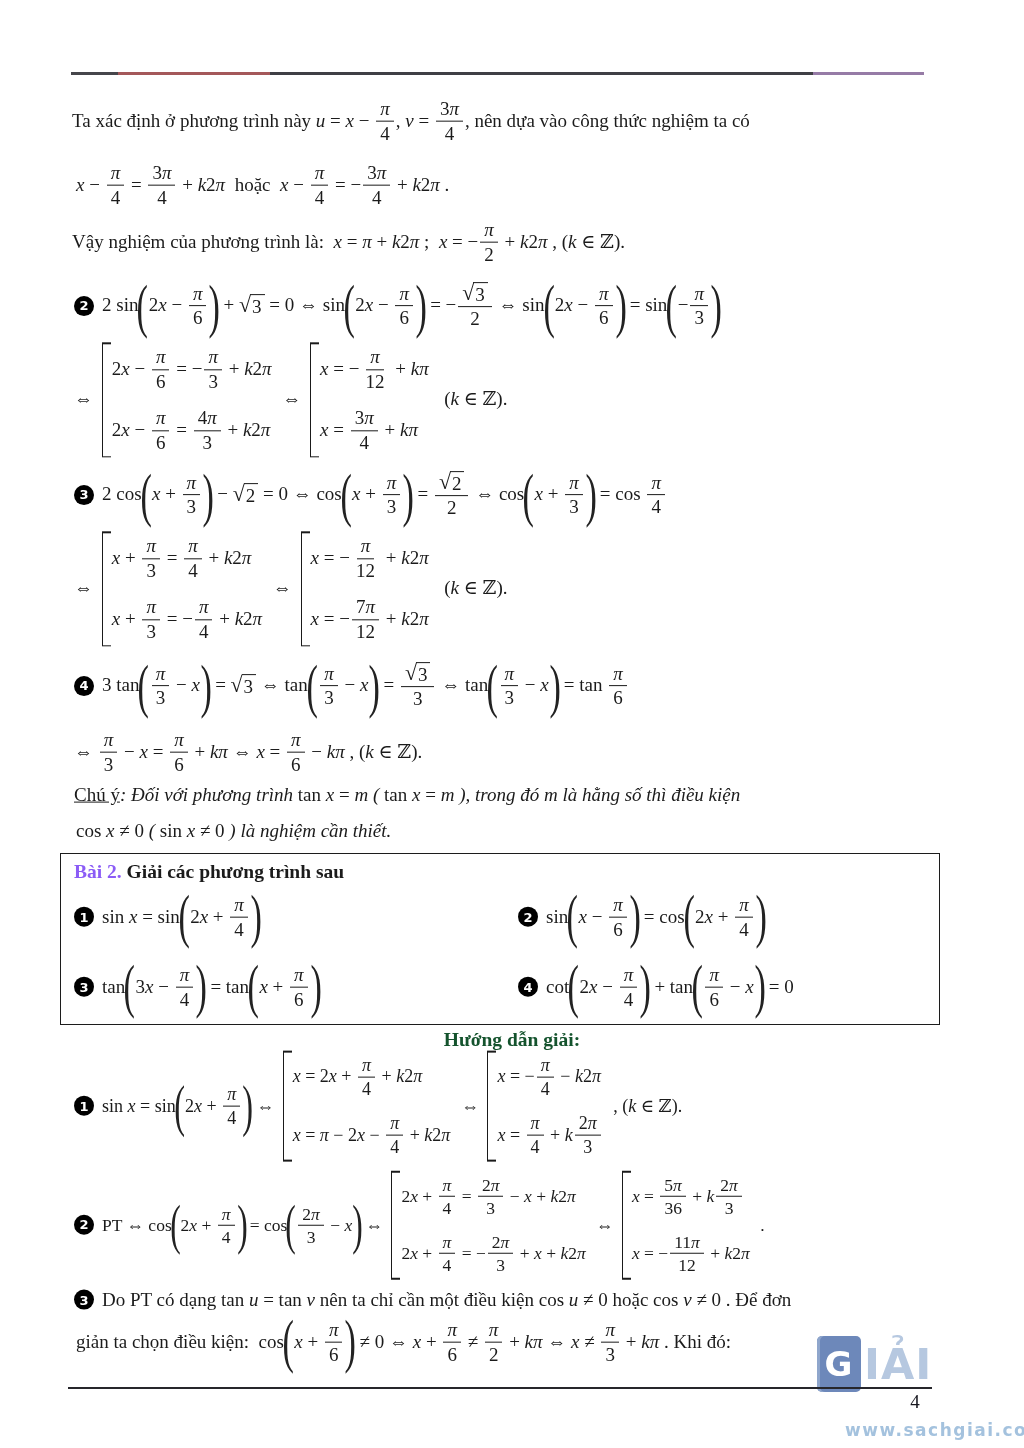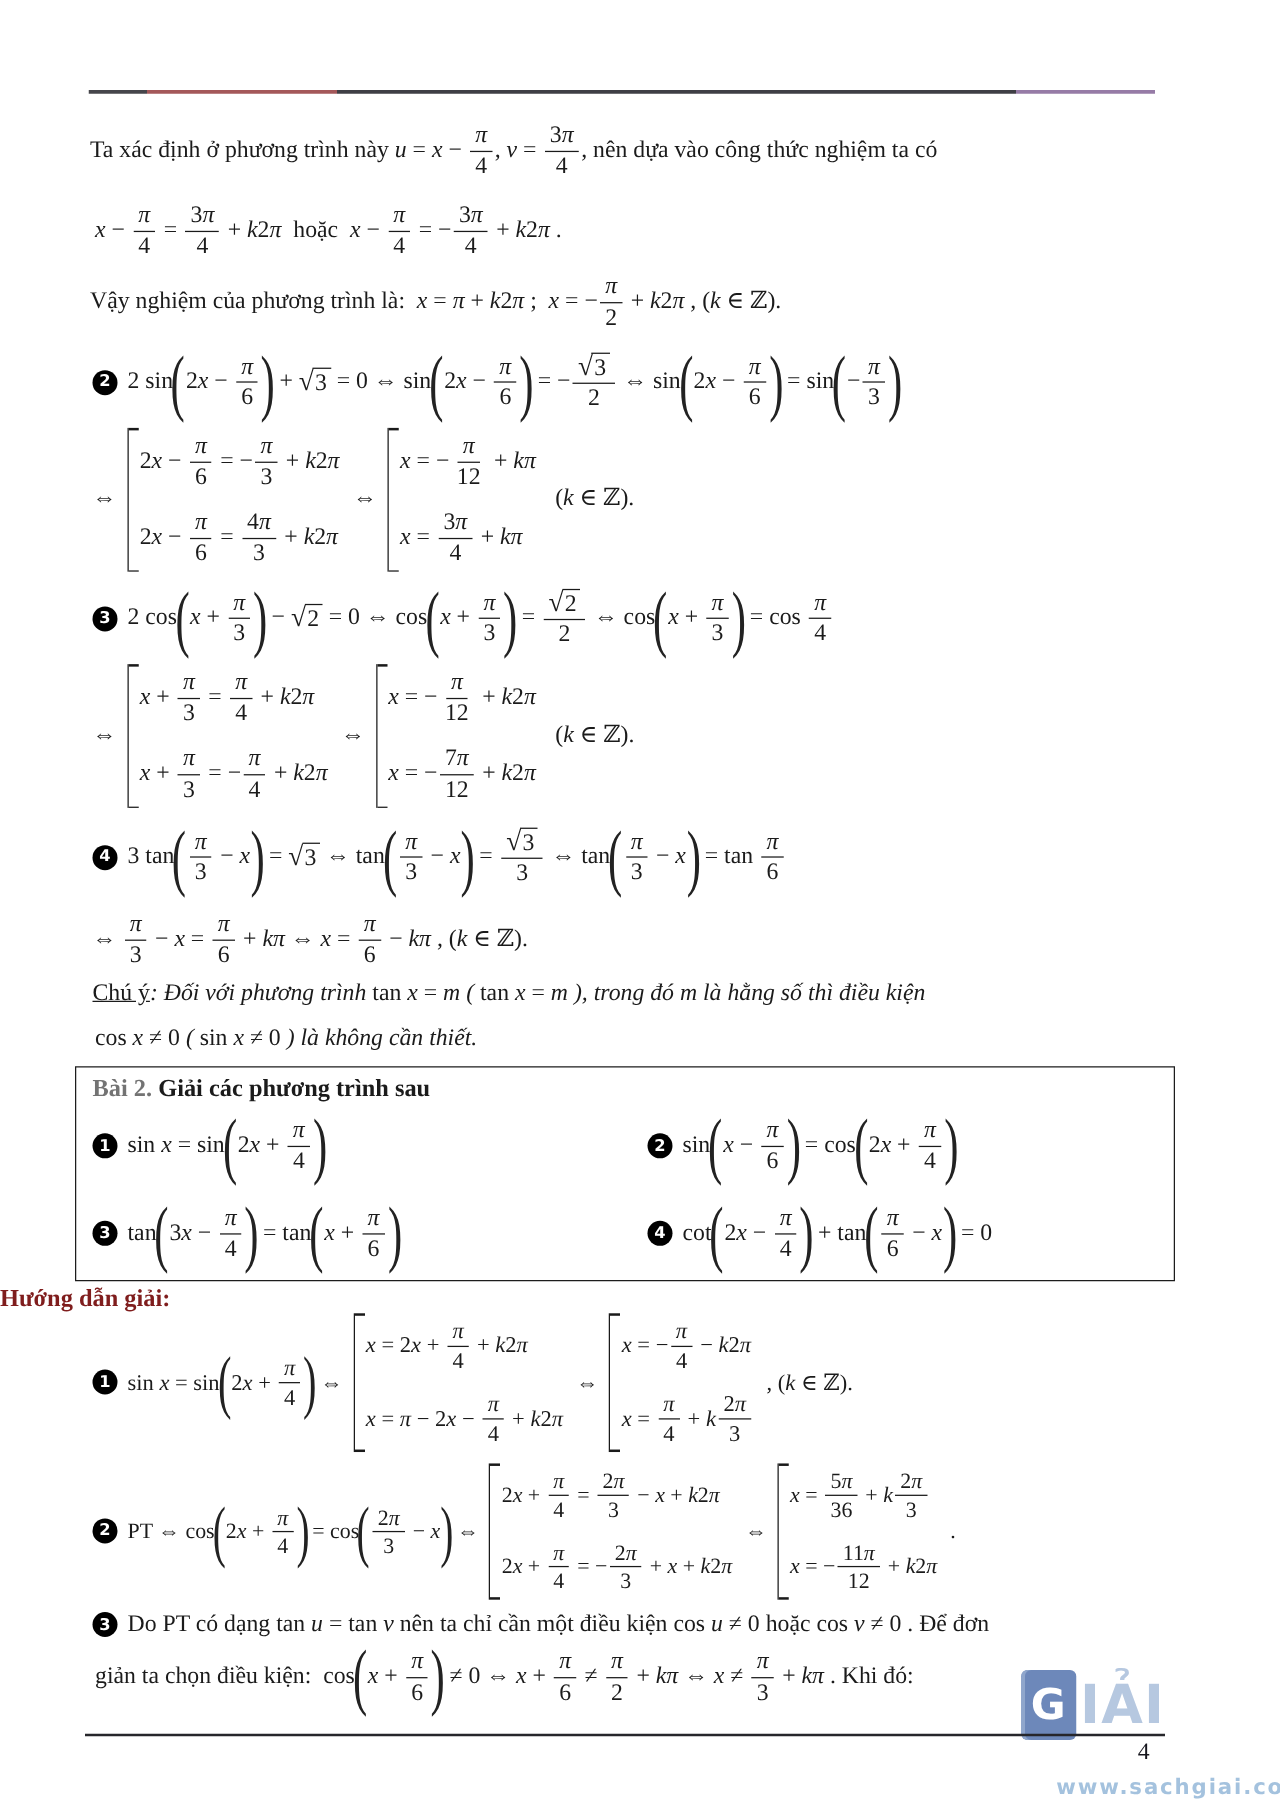--- a/index.html
+++ b/index.html
@@ -37,23 +37,23 @@
   .cases::before { top:0; } .cases::after { bottom:0; }
   .crow { display:inline-flex; align-items:center; white-space:pre; }
   .cnum {
     flex:none; display:inline-flex; align-items:center; justify-content:center;
     width:20px; height:20px; border-radius:50%; background:#000; color:#fff;
     font-size:13px; font-weight:bold; font-family:"DejaVu Sans",sans-serif; margin-right:8px;
   }
   
   .problem-box { position:absolute; left:60px; top:853px; width:878px; height:170px; border:1.7px solid #1c1c1c; background:#fff; z-index:2; }
   .box-title { position:absolute; left:13px; top:7px; font-size:19.5px; font-weight:bold; white-space:pre; }
-  .box-label { color:#737373; }
+  .box-label { color:#8b5cf6; }
   
-  .guide { position:absolute; left:0; top:1040px; width:100%; text-align:left; transform:translateY(-50%); color:#7f1d1d; font-weight:bold; font-size:19.5px; z-index:3; }
+  .guide { position:absolute; left:0; top:1040px; width:100%; text-align:center; transform:translateY(-50%); color:#14532d; font-weight:bold; font-size:19.5px; z-index:3; }
   
   .page-number { position:absolute; left:903px; top:1391px; width:24px; text-align:center; font-size:19px; color:#16161e; z-index:6; }
   .watermark { position:absolute; left:814px; top:1336px; display:flex; align-items:center; z-index:1;
     font-family:"DejaVu Sans",sans-serif; font-weight:bold; font-size:43px; color:#b6c8e0; letter-spacing:1px; }
   .wm-book { flex:none; width:44px; height:56px; margin:0 3px; background:#6d88ba; border-radius:5px;
     display:flex; align-items:center; justify-content:center; color:#fff; font-size:34px;
     box-shadow:inset 3px 0 0 #8fa6cc; }
   .wm-url { position:absolute; left:845px; top:1420px; font-family:"DejaVu Sans",sans-serif; font-weight:bold; font-size:17px; color:#a4c2de; letter-spacing:1.5px; z-index:1; }
 </style>
 </head>
@@ -81,21 +81,21 @@
 <div class="line" style="left: 72px; top: 121px;"><span class="mtext">Ta xác định ở phương trình này </span><span class="mrun"><i class="mv">u</i> = <i class="mv">x</i> − </span><span class="fr"><span class="nu"><span class="mrun"><i class="mv">π</i></span></span><span class="de"><span class="mrun">4</span></span></span><span class="mrun">, <i class="mv">v</i> = </span><span class="fr"><span class="nu"><span class="mrun">3<i class="mv">π</i></span></span><span class="de"><span class="mrun">4</span></span></span><span class="mtext">, nên dựa vào công thức nghiệm ta có</span></div>
     <div class="line" style="left: 76px; top: 185px;"><span class="mrun"><i class="mv">x</i> − </span><span class="fr"><span class="nu"><span class="mrun"><i class="mv">π</i></span></span><span class="de"><span class="mrun">4</span></span></span><span class="mrun"> = </span><span class="fr"><span class="nu"><span class="mrun">3<i class="mv">π</i></span></span><span class="de"><span class="mrun">4</span></span></span><span class="mrun"> + <i class="mv">k</i>2<i class="mv">π</i></span><span class="mtext">  hoặc  </span><span class="mrun"><i class="mv">x</i> − </span><span class="fr"><span class="nu"><span class="mrun"><i class="mv">π</i></span></span><span class="de"><span class="mrun">4</span></span></span><span class="mrun"> = −</span><span class="fr"><span class="nu"><span class="mrun">3<i class="mv">π</i></span></span><span class="de"><span class="mrun">4</span></span></span><span class="mrun"> + <i class="mv">k</i>2<i class="mv">π</i> .</span></div>
     <div class="line" style="left: 72px; top: 242px;"><span class="mtext">Vậy nghiệm của phương trình là:  </span><span class="mrun"><i class="mv">x</i> = <i class="mv">π</i> + <i class="mv">k</i>2<i class="mv">π</i> ;  <i class="mv">x</i> = −</span><span class="fr"><span class="nu"><span class="mrun"><i class="mv">π</i></span></span><span class="de"><span class="mrun">2</span></span></span><span class="mrun"> + <i class="mv">k</i>2<i class="mv">π</i> , (<i class="mv">k</i> ∈ ℤ).</span></div>
     <div class="line" style="left: 74px; top: 306px;"><span class="cnum">2</span><span class="mtext">2 sin</span><span class="par"><span class="pd">(</span><span class="pc"><span class="mrun">2<i class="mv">x</i> − </span><span class="fr"><span class="nu"><span class="mrun"><i class="mv">π</i></span></span><span class="de"><span class="mrun">6</span></span></span></span><span class="pd">)</span></span><span class="mrun"> + </span><span class="sq"><span class="rd">√</span><span class="rc"><span class="mrun">3</span></span></span><span class="mrun"> = 0 ⇔ </span><span class="mtext">sin</span><span class="par"><span class="pd">(</span><span class="pc"><span class="mrun">2<i class="mv">x</i> − </span><span class="fr"><span class="nu"><span class="mrun"><i class="mv">π</i></span></span><span class="de"><span class="mrun">6</span></span></span></span><span class="pd">)</span></span><span class="mrun"> = −</span><span class="fr"><span class="nu"><span class="sq"><span class="rd">√</span><span class="rc"><span class="mrun">3</span></span></span></span><span class="de"><span class="mrun">2</span></span></span><span class="mrun"> ⇔ </span><span class="mtext">sin</span><span class="par"><span class="pd">(</span><span class="pc"><span class="mrun">2<i class="mv">x</i> − </span><span class="fr"><span class="nu"><span class="mrun"><i class="mv">π</i></span></span><span class="de"><span class="mrun">6</span></span></span></span><span class="pd">)</span></span><span class="mrun"> = </span><span class="mtext">sin</span><span class="par"><span class="pd">(</span><span class="pc"><span class="mrun">−</span><span class="fr"><span class="nu"><span class="mrun"><i class="mv">π</i></span></span><span class="de"><span class="mrun">3</span></span></span></span><span class="pd">)</span></span></div>
     <div class="line" style="left: 74px; top: 400px;"><span class="mrun">⇔ </span><span class="cases"><span class="crow"><span class="mrun">2<i class="mv">x</i> − </span><span class="fr"><span class="nu"><span class="mrun"><i class="mv">π</i></span></span><span class="de"><span class="mrun">6</span></span></span><span class="mrun"> = −</span><span class="fr"><span class="nu"><span class="mrun"><i class="mv">π</i></span></span><span class="de"><span class="mrun">3</span></span></span><span class="mrun"> + <i class="mv">k</i>2<i class="mv">π</i></span></span><span class="crow"><span class="mrun">2<i class="mv">x</i> − </span><span class="fr"><span class="nu"><span class="mrun"><i class="mv">π</i></span></span><span class="de"><span class="mrun">6</span></span></span><span class="mrun"> = </span><span class="fr"><span class="nu"><span class="mrun">4<i class="mv">π</i></span></span><span class="de"><span class="mrun">3</span></span></span><span class="mrun"> + <i class="mv">k</i>2<i class="mv">π</i></span></span></span><span class="mrun"> ⇔ </span><span class="cases"><span class="crow"><span class="mrun"><i class="mv">x</i> = −</span><span class="fr"><span class="nu"><span class="mrun"><i class="mv">π</i></span></span><span class="de"><span class="mrun">12</span></span></span><span class="mrun"> + <i class="mv">k</i><i class="mv">π</i></span></span><span class="crow"><span class="mrun"><i class="mv">x</i> = </span><span class="fr"><span class="nu"><span class="mrun">3<i class="mv">π</i></span></span><span class="de"><span class="mrun">4</span></span></span><span class="mrun"> + <i class="mv">k</i><i class="mv">π</i></span></span></span><span class="mrun">  (<i class="mv">k</i> ∈ ℤ).</span></div>
     <div class="line" style="left: 74px; top: 495px;"><span class="cnum">3</span><span class="mtext">2 cos</span><span class="par"><span class="pd">(</span><span class="pc"><span class="mrun"><i class="mv">x</i> + </span><span class="fr"><span class="nu"><span class="mrun"><i class="mv">π</i></span></span><span class="de"><span class="mrun">3</span></span></span></span><span class="pd">)</span></span><span class="mrun"> − </span><span class="sq"><span class="rd">√</span><span class="rc"><span class="mrun">2</span></span></span><span class="mrun"> = 0 ⇔ </span><span class="mtext">cos</span><span class="par"><span class="pd">(</span><span class="pc"><span class="mrun"><i class="mv">x</i> + </span><span class="fr"><span class="nu"><span class="mrun"><i class="mv">π</i></span></span><span class="de"><span class="mrun">3</span></span></span></span><span class="pd">)</span></span><span class="mrun"> = </span><span class="fr"><span class="nu"><span class="sq"><span class="rd">√</span><span class="rc"><span class="mrun">2</span></span></span></span><span class="de"><span class="mrun">2</span></span></span><span class="mrun"> ⇔ </span><span class="mtext">cos</span><span class="par"><span class="pd">(</span><span class="pc"><span class="mrun"><i class="mv">x</i> + </span><span class="fr"><span class="nu"><span class="mrun"><i class="mv">π</i></span></span><span class="de"><span class="mrun">3</span></span></span></span><span class="pd">)</span></span><span class="mrun"> = </span><span class="mtext">cos </span><span class="fr"><span class="nu"><span class="mrun"><i class="mv">π</i></span></span><span class="de"><span class="mrun">4</span></span></span></div>
     <div class="line" style="left: 74px; top: 589px;"><span class="mrun">⇔ </span><span class="cases"><span class="crow"><span class="mrun"><i class="mv">x</i> + </span><span class="fr"><span class="nu"><span class="mrun"><i class="mv">π</i></span></span><span class="de"><span class="mrun">3</span></span></span><span class="mrun"> = </span><span class="fr"><span class="nu"><span class="mrun"><i class="mv">π</i></span></span><span class="de"><span class="mrun">4</span></span></span><span class="mrun"> + <i class="mv">k</i>2<i class="mv">π</i></span></span><span class="crow"><span class="mrun"><i class="mv">x</i> + </span><span class="fr"><span class="nu"><span class="mrun"><i class="mv">π</i></span></span><span class="de"><span class="mrun">3</span></span></span><span class="mrun"> = −</span><span class="fr"><span class="nu"><span class="mrun"><i class="mv">π</i></span></span><span class="de"><span class="mrun">4</span></span></span><span class="mrun"> + <i class="mv">k</i>2<i class="mv">π</i></span></span></span><span class="mrun"> ⇔ </span><span class="cases"><span class="crow"><span class="mrun"><i class="mv">x</i> = −</span><span class="fr"><span class="nu"><span class="mrun"><i class="mv">π</i></span></span><span class="de"><span class="mrun">12</span></span></span><span class="mrun"> + <i class="mv">k</i>2<i class="mv">π</i></span></span><span class="crow"><span class="mrun"><i class="mv">x</i> = −</span><span class="fr"><span class="nu"><span class="mrun">7<i class="mv">π</i></span></span><span class="de"><span class="mrun">12</span></span></span><span class="mrun"> + <i class="mv">k</i>2<i class="mv">π</i></span></span></span><span class="mrun">  (<i class="mv">k</i> ∈ ℤ).</span></div>
     <div class="line" style="left: 74px; top: 686px;"><span class="cnum">4</span><span class="mtext">3 tan</span><span class="par"><span class="pd">(</span><span class="pc"><span class="fr"><span class="nu"><span class="mrun"><i class="mv">π</i></span></span><span class="de"><span class="mrun">3</span></span></span><span class="mrun"> − <i class="mv">x</i></span></span><span class="pd">)</span></span><span class="mrun"> = </span><span class="sq"><span class="rd">√</span><span class="rc"><span class="mrun">3</span></span></span><span class="mrun"> ⇔ </span><span class="mtext">tan</span><span class="par"><span class="pd">(</span><span class="pc"><span class="fr"><span class="nu"><span class="mrun"><i class="mv">π</i></span></span><span class="de"><span class="mrun">3</span></span></span><span class="mrun"> − <i class="mv">x</i></span></span><span class="pd">)</span></span><span class="mrun"> = </span><span class="fr"><span class="nu"><span class="sq"><span class="rd">√</span><span class="rc"><span class="mrun">3</span></span></span></span><span class="de"><span class="mrun">3</span></span></span><span class="mrun"> ⇔ </span><span class="mtext">tan</span><span class="par"><span class="pd">(</span><span class="pc"><span class="fr"><span class="nu"><span class="mrun"><i class="mv">π</i></span></span><span class="de"><span class="mrun">3</span></span></span><span class="mrun"> − <i class="mv">x</i></span></span><span class="pd">)</span></span><span class="mrun"> = </span><span class="mtext">tan </span><span class="fr"><span class="nu"><span class="mrun"><i class="mv">π</i></span></span><span class="de"><span class="mrun">6</span></span></span></div>
     <div class="line" style="left: 74px; top: 752px;"><span class="mrun">⇔ </span><span class="fr"><span class="nu"><span class="mrun"><i class="mv">π</i></span></span><span class="de"><span class="mrun">3</span></span></span><span class="mrun"> − <i class="mv">x</i> = </span><span class="fr"><span class="nu"><span class="mrun"><i class="mv">π</i></span></span><span class="de"><span class="mrun">6</span></span></span><span class="mrun"> + <i class="mv">k</i><i class="mv">π</i> ⇔ <i class="mv">x</i> = </span><span class="fr"><span class="nu"><span class="mrun"><i class="mv">π</i></span></span><span class="de"><span class="mrun">6</span></span></span><span class="mrun"> − <i class="mv">k</i><i class="mv">π</i> , (<i class="mv">k</i> ∈ ℤ).</span></div>
     <div class="line" style="left: 74px; top: 795px;"><span class="munder">Chú ý</span><span class="memph">: Đối với phương trình </span><span class="mtext">tan </span><span class="mrun"><i class="mv">x</i> = <i class="mv">m</i> </span><span class="memph">( </span><span class="mtext">tan </span><span class="mrun"><i class="mv">x</i> = <i class="mv">m</i></span><span class="memph"> ), trong đó </span><span class="mrun"><i class="mv">m</i></span><span class="memph"> là hằng số thì điều kiện</span></div>
-    <div class="line" style="left: 76px; top: 831px;"><span class="mtext">cos </span><span class="mrun"><i class="mv">x</i> ≠ 0 </span><span class="memph">( </span><span class="mtext">sin </span><span class="mrun"><i class="mv">x</i> ≠ 0 </span><span class="memph">) là không cần thiết.</span></div>
+    <div class="line" style="left: 76px; top: 831px;"><span class="mtext">cos </span><span class="mrun"><i class="mv">x</i> ≠ 0 </span><span class="memph">( </span><span class="mtext">sin </span><span class="mrun"><i class="mv">x</i> ≠ 0 </span><span class="memph">) là nghiệm cần thiết.</span></div>
     <div class="line" style="left: 74px; top: 917px;"><span class="cnum">1</span><span class="mtext">sin </span><span class="mrun"><i class="mv">x</i> = </span><span class="mtext">sin</span><span class="par"><span class="pd">(</span><span class="pc"><span class="mrun">2<i class="mv">x</i> + </span><span class="fr"><span class="nu"><span class="mrun"><i class="mv">π</i></span></span><span class="de"><span class="mrun">4</span></span></span></span><span class="pd">)</span></span></div>
     <div class="line" style="left: 518px; top: 917px;"><span class="cnum">2</span><span class="mtext">sin</span><span class="par"><span class="pd">(</span><span class="pc"><span class="mrun"><i class="mv">x</i> − </span><span class="fr"><span class="nu"><span class="mrun"><i class="mv">π</i></span></span><span class="de"><span class="mrun">6</span></span></span></span><span class="pd">)</span></span><span class="mrun"> = </span><span class="mtext">cos</span><span class="par"><span class="pd">(</span><span class="pc"><span class="mrun">2<i class="mv">x</i> + </span><span class="fr"><span class="nu"><span class="mrun"><i class="mv">π</i></span></span><span class="de"><span class="mrun">4</span></span></span></span><span class="pd">)</span></span></div>
     <div class="line" style="left: 74px; top: 987px;"><span class="cnum">3</span><span class="mtext">tan</span><span class="par"><span class="pd">(</span><span class="pc"><span class="mrun">3<i class="mv">x</i> − </span><span class="fr"><span class="nu"><span class="mrun"><i class="mv">π</i></span></span><span class="de"><span class="mrun">4</span></span></span></span><span class="pd">)</span></span><span class="mrun"> = </span><span class="mtext">tan</span><span class="par"><span class="pd">(</span><span class="pc"><span class="mrun"><i class="mv">x</i> + </span><span class="fr"><span class="nu"><span class="mrun"><i class="mv">π</i></span></span><span class="de"><span class="mrun">6</span></span></span></span><span class="pd">)</span></span></div>
     <div class="line" style="left: 518px; top: 987px;"><span class="cnum">4</span><span class="mtext">cot</span><span class="par"><span class="pd">(</span><span class="pc"><span class="mrun">2<i class="mv">x</i> − </span><span class="fr"><span class="nu"><span class="mrun"><i class="mv">π</i></span></span><span class="de"><span class="mrun">4</span></span></span></span><span class="pd">)</span></span><span class="mrun"> + </span><span class="mtext">tan</span><span class="par"><span class="pd">(</span><span class="pc"><span class="fr"><span class="nu"><span class="mrun"><i class="mv">π</i></span></span><span class="de"><span class="mrun">6</span></span></span><span class="mrun"> − <i class="mv">x</i></span></span><span class="pd">)</span></span><span class="mrun"> = 0</span></div>
     <div class="line" style="left: 74px; top: 1106px; font-size: 18px;"><span class="cnum">1</span><span class="mtext">sin </span><span class="mrun"><i class="mv">x</i> = </span><span class="mtext">sin</span><span class="par"><span class="pd">(</span><span class="pc"><span class="mrun">2<i class="mv">x</i> + </span><span class="fr"><span class="nu"><span class="mrun"><i class="mv">π</i></span></span><span class="de"><span class="mrun">4</span></span></span></span><span class="pd">)</span></span><span class="mrun"> ⇔ </span><span class="cases"><span class="crow"><span class="mrun"><i class="mv">x</i> = 2<i class="mv">x</i> + </span><span class="fr"><span class="nu"><span class="mrun"><i class="mv">π</i></span></span><span class="de"><span class="mrun">4</span></span></span><span class="mrun"> + <i class="mv">k</i>2<i class="mv">π</i></span></span><span class="crow"><span class="mrun"><i class="mv">x</i> = <i class="mv">π</i> − 2<i class="mv">x</i> − </span><span class="fr"><span class="nu"><span class="mrun"><i class="mv">π</i></span></span><span class="de"><span class="mrun">4</span></span></span><span class="mrun"> + <i class="mv">k</i>2<i class="mv">π</i></span></span></span><span class="mrun"> ⇔ </span><span class="cases"><span class="crow"><span class="mrun"><i class="mv">x</i> = −</span><span class="fr"><span class="nu"><span class="mrun"><i class="mv">π</i></span></span><span class="de"><span class="mrun">4</span></span></span><span class="mrun"> − <i class="mv">k</i>2<i class="mv">π</i></span></span><span class="crow"><span class="mrun"><i class="mv">x</i> = </span><span class="fr"><span class="nu"><span class="mrun"><i class="mv">π</i></span></span><span class="de"><span class="mrun">4</span></span></span><span class="mrun"> + <i class="mv">k</i></span><span class="fr"><span class="nu"><span class="mrun">2<i class="mv">π</i></span></span><span class="de"><span class="mrun">3</span></span></span></span></span><span class="mrun"> , (<i class="mv">k</i> ∈ ℤ).</span></div>
     <div class="line" style="left: 74px; top: 1225px; font-size: 17.5px;"><span class="cnum">2</span><span class="mtext">PT </span><span class="mrun">⇔ </span><span class="mtext">cos</span><span class="par"><span class="pd">(</span><span class="pc"><span class="mrun">2<i class="mv">x</i> + </span><span class="fr"><span class="nu"><span class="mrun"><i class="mv">π</i></span></span><span class="de"><span class="mrun">4</span></span></span></span><span class="pd">)</span></span><span class="mrun"> = </span><span class="mtext">cos</span><span class="par"><span class="pd">(</span><span class="pc"><span class="fr"><span class="nu"><span class="mrun">2<i class="mv">π</i></span></span><span class="de"><span class="mrun">3</span></span></span><span class="mrun"> − <i class="mv">x</i></span></span><span class="pd">)</span></span><span class="mrun"> ⇔ </span><span class="cases"><span class="crow"><span class="mrun">2<i class="mv">x</i> + </span><span class="fr"><span class="nu"><span class="mrun"><i class="mv">π</i></span></span><span class="de"><span class="mrun">4</span></span></span><span class="mrun"> = </span><span class="fr"><span class="nu"><span class="mrun">2<i class="mv">π</i></span></span><span class="de"><span class="mrun">3</span></span></span><span class="mrun"> − <i class="mv">x</i> + <i class="mv">k</i>2<i class="mv">π</i></span></span><span class="crow"><span class="mrun">2<i class="mv">x</i> + </span><span class="fr"><span class="nu"><span class="mrun"><i class="mv">π</i></span></span><span class="de"><span class="mrun">4</span></span></span><span class="mrun"> = −</span><span class="fr"><span class="nu"><span class="mrun">2<i class="mv">π</i></span></span><span class="de"><span class="mrun">3</span></span></span><span class="mrun"> + <i class="mv">x</i> + <i class="mv">k</i>2<i class="mv">π</i></span></span></span><span class="mrun"> ⇔ </span><span class="cases"><span class="crow"><span class="mrun"><i class="mv">x</i> = </span><span class="fr"><span class="nu"><span class="mrun">5<i class="mv">π</i></span></span><span class="de"><span class="mrun">36</span></span></span><span class="mrun"> + <i class="mv">k</i></span><span class="fr"><span class="nu"><span class="mrun">2<i class="mv">π</i></span></span><span class="de"><span class="mrun">3</span></span></span></span><span class="crow"><span class="mrun"><i class="mv">x</i> = −</span><span class="fr"><span class="nu"><span class="mrun">11<i class="mv">π</i></span></span><span class="de"><span class="mrun">12</span></span></span><span class="mrun"> + <i class="mv">k</i>2<i class="mv">π</i></span></span></span><span class="mrun"> .</span></div>
     <div class="line" style="left: 74px; top: 1300px;"><span class="cnum">3</span><span class="mtext">Do PT có dạng tan </span><span class="mrun"><i class="mv">u</i> = </span><span class="mtext">tan </span><span class="mrun"><i class="mv">v</i></span><span class="mtext"> nên ta chỉ cần một điều kiện cos </span><span class="mrun"><i class="mv">u</i> ≠ 0</span><span class="mtext"> hoặc cos </span><span class="mrun"><i class="mv">v</i> ≠ 0 .</span><span class="mtext"> Để đơn</span></div>
     <div class="line" style="left: 76px; top: 1342px;"><span class="mtext">giản ta chọn điều kiện:  cos</span><span class="par"><span class="pd">(</span><span class="pc"><span class="mrun"><i class="mv">x</i> + </span><span class="fr"><span class="nu"><span class="mrun"><i class="mv">π</i></span></span><span class="de"><span class="mrun">6</span></span></span></span><span class="pd">)</span></span><span class="mrun"> ≠ 0 ⇔ <i class="mv">x</i> + </span><span class="fr"><span class="nu"><span class="mrun"><i class="mv">π</i></span></span><span class="de"><span class="mrun">6</span></span></span><span class="mrun"> ≠ </span><span class="fr"><span class="nu"><span class="mrun"><i class="mv">π</i></span></span><span class="de"><span class="mrun">2</span></span></span><span class="mrun"> + <i class="mv">k</i><i class="mv">π</i> ⇔ <i class="mv">x</i> ≠ </span><span class="fr"><span class="nu"><span class="mrun"><i class="mv">π</i></span></span><span class="de"><span class="mrun">3</span></span></span><span class="mrun"> + <i class="mv">k</i><i class="mv">π</i> .</span><span class="mtext"> Khi đó:</span></div>
   </div>
 

